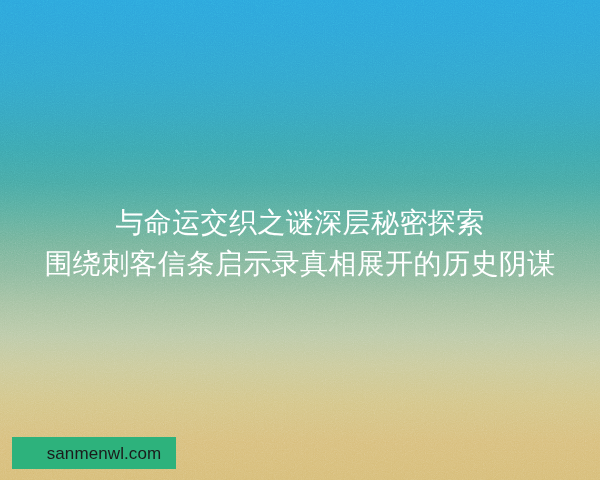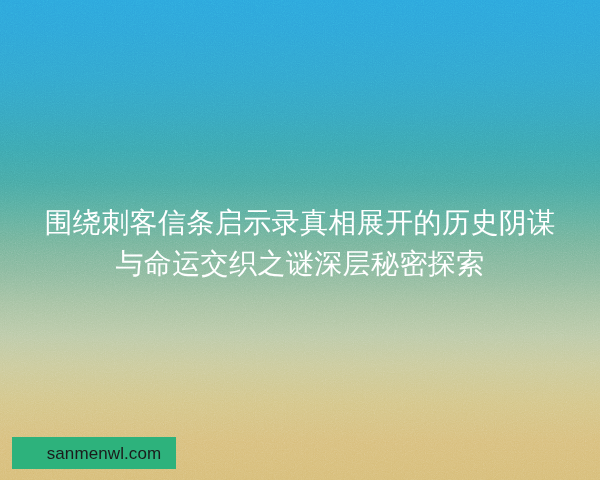--- a/index.html
+++ b/index.html
@@ -115,21 +115,21 @@
     <filter id="grain">
       <feTurbulence type="fractalNoise" baseFrequency="0.9" numOctaves="3" stitchTiles="stitch"></feTurbulence>
       <feColorMatrix type="saturate" values="0"></feColorMatrix>
     </filter>
     <rect width="600" height="480" filter="url(#grain)"></rect>
   </svg>
 
   <div class="bg-noise-fine"></div>
 
   <div class="title-block">
+    <span class="title-line">与命运交织之谜深层秘密探索</span>
     <span class="title-line">围绕刺客信条启示录真相展开的历史阴谋</span>
-    <span class="title-line">与命运交织之谜深层秘密探索</span>
   </div>
 
   <div class="watermark-badge">
     <span class="watermark-text">sanmenwl.com</span>
   </div>
 
 </div>
 
 </body></html>

